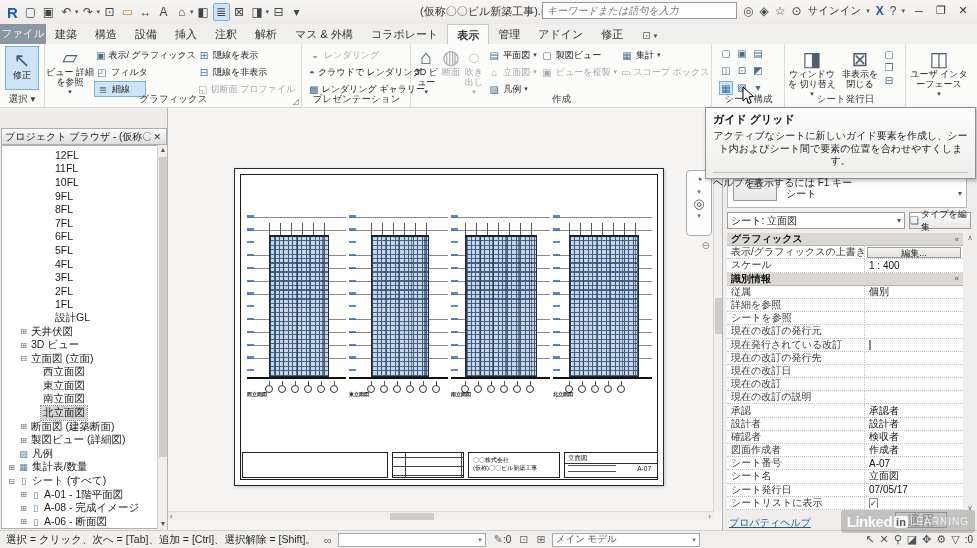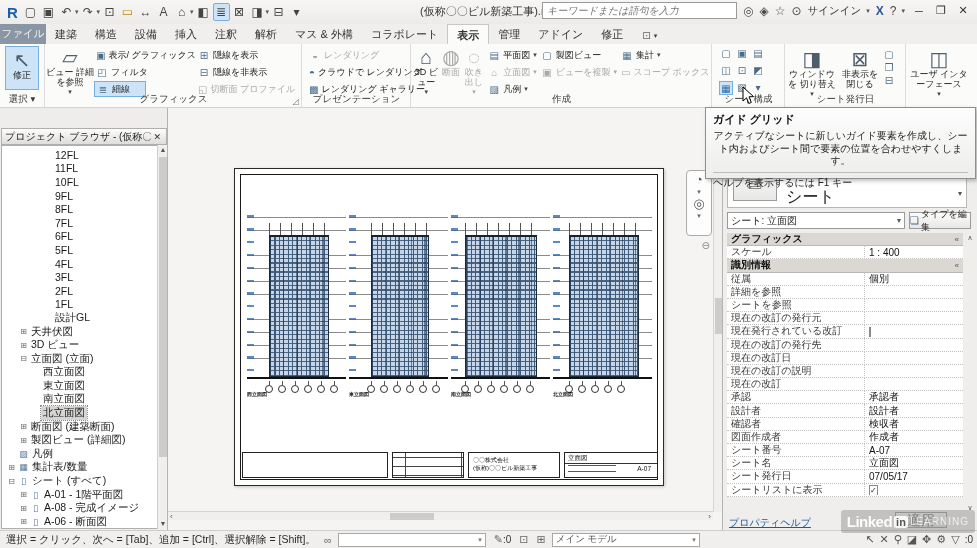--- a/index.html
+++ b/index.html
@@ -155,21 +155,21 @@
   #vcb-icons { position:absolute; left:2px; bottom:9px; display:flex; gap:8px; }
   .vcb-ic { font-size:10px; color:#4a6b8a; }
 
   
   #palette { position:absolute; left:722px; top:108px; width:255px; height:422px; background:#efeeec;
     border-left:1px solid #b5b4b2; }
   #pal-preview { position:absolute; left:4px; top:44px; width:240px; height:56px; background:#fff; border:1px solid #b9b8b6; }
   #pal-preview-img { position:absolute; left:5px; top:8px; width:44px; height:40px; border:1px solid #9a9a9a;
     background:linear-gradient(#fdfdfd,#e8e8e6); display:flex; align-items:center; justify-content:center;
     font-size:16px; color:#8a8a8a; }
-  #pal-family { position:absolute; left:58px; top:34px; font-size:16px; color:#222; }
+  #pal-family { position:absolute; left:58px; top:34px; font-size:10px; color:#222; }
   #pal-preview .pcaret { position:absolute; right:4px; top:36px; font-size:8px; color:#555; }
   #type-selector { position:absolute; left:4px; top:104px; width:178px; height:17px; background:#fff;
     border:1px solid #9a9a9a; font-size:10px; display:flex; align-items:center; padding:0 3px; }
   #type-selector .tsc { margin-left:auto; font-size:8px; color:#555; }
   #edit-type-btn { position:absolute; left:186px; top:104px; width:62px; height:17px;
     background:linear-gradient(#fcfcfc,#e8e7e5); border:1px solid #9a9a9a; font-size:9px;
     display:flex; align-items:center; justify-content:center; gap:2px; color:#222; }
   #prop-grid { position:absolute; left:4px; top:125px; width:236px; }
   .prow { display:flex; height:13.2px; border-bottom:1px dotted #c3c2c0; background:#fff; font-size:10px; align-items:center; }
   .prow .plabel { width:138px; padding-left:4px; color:#3a3a3a; white-space:nowrap; overflow:hidden;
@@ -725,20 +725,26 @@
     <div id="edit-type-btn">
       <span class="sicon" style="width:10px;">❏</span>
       <span>タイプを編集</span>
     </div>
     <div id="prop-grid">
         <div class="prow section">
           <span class="plabel">グラフィックス</span>
           <span class="pin-chev">«</span>
         </div>
         <div class="prow">
+          <span class="plabel">表示/グラフィックスの上書き</span>
+          <span class="pvalue" style="display: flex; padding-left: 2px;">
+            <span class="pbtn">編集...</span>
+          </span>
+        </div>
+        <div class="prow">
           <span class="plabel">スケール</span>
           <span class="pvalue">1 : 400</span>
         </div>
         <div class="prow section">
           <span class="plabel">識別情報</span>
           <span class="pin-chev">«</span>
         </div>
         <div class="prow">
           <span class="plabel">従属</span>
           <span class="pvalue">個別</span>
@@ -761,25 +767,25 @@
         </div>
         <div class="prow">
           <span class="plabel">現在の改訂の発行先</span>
           <span class="pvalue"></span>
         </div>
         <div class="prow">
           <span class="plabel">現在の改訂日</span>
           <span class="pvalue"></span>
         </div>
         <div class="prow">
+          <span class="plabel">現在の改訂</span>
+          <span class="pvalue"></span>
+        </div>
+        <div class="prow">
           <span class="plabel">現在の改訂の説明</span>
-          <span class="pvalue"></span>
-        </div>
-        <div class="prow">
-          <span class="plabel">現在の改訂</span>
           <span class="pvalue"></span>
         </div>
         <div class="prow">
           <span class="plabel">承認</span>
           <span class="pvalue">承認者</span>
         </div>
         <div class="prow">
           <span class="plabel">設計者</span>
           <span class="pvalue">設計者</span>
         </div>

